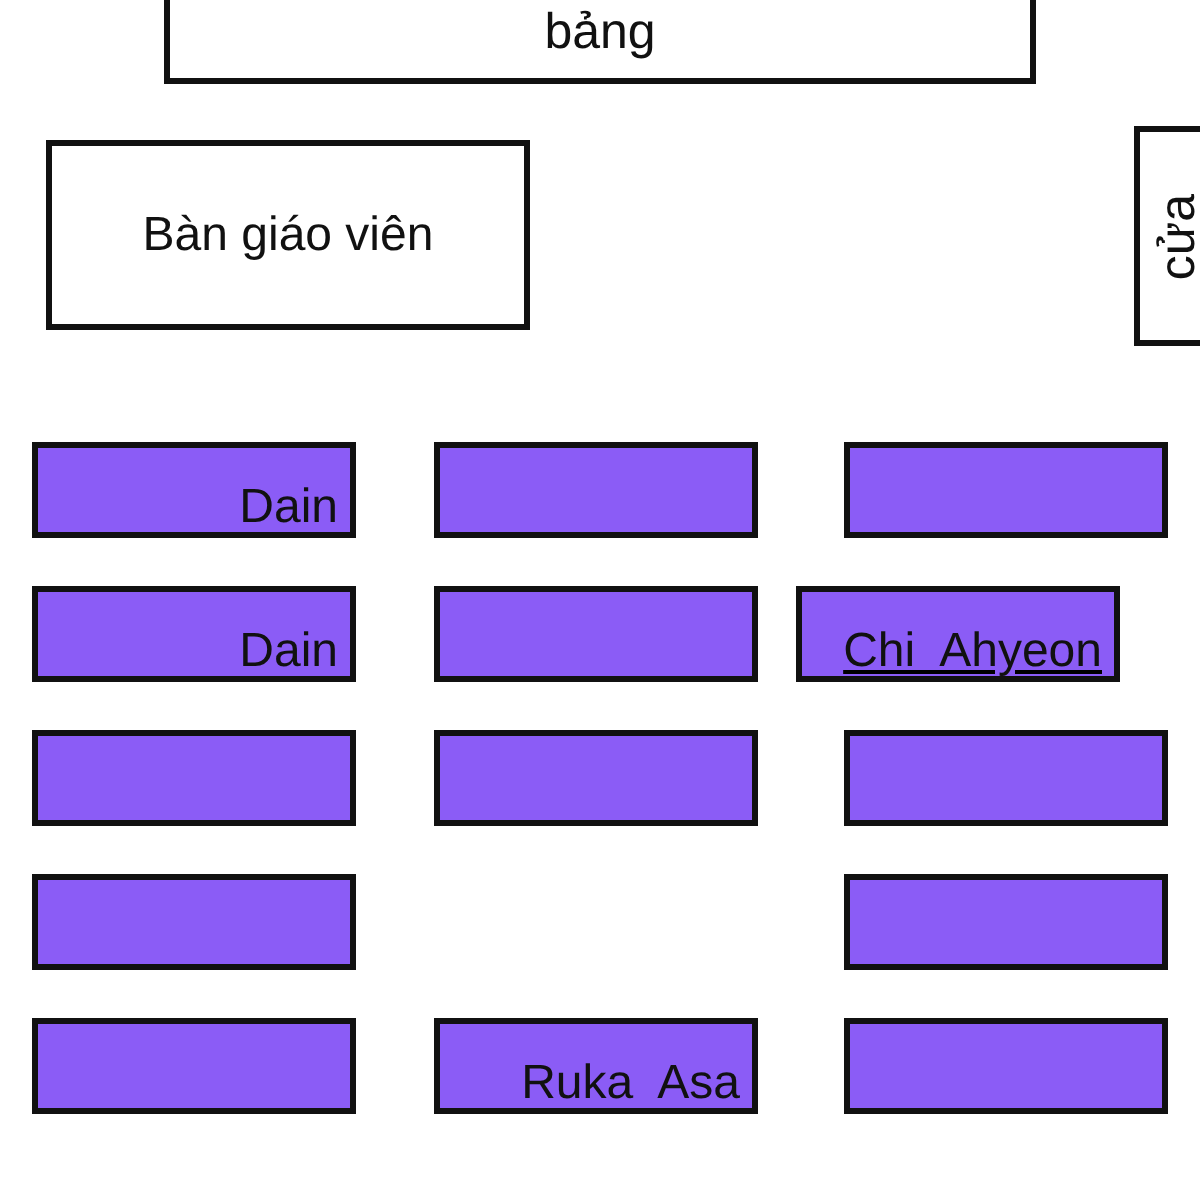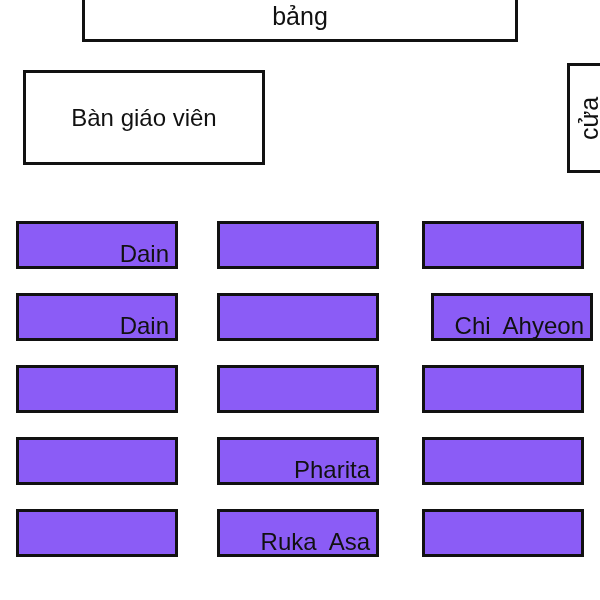--- a/index.html
+++ b/index.html
@@ -123,37 +123,34 @@
       </div>
       <div class="seat" style="left: 422px; top: 221px;">
         <span class="seat-label"></span>
       </div>
       <div class="seat" style="left: 16px; top: 293px;">
         <span class="seat-label">Dain</span>
       </div>
       <div class="seat" style="left: 217px; top: 293px;">
         <span class="seat-label"></span>
       </div>
-      <div class="seat" style="left: 431px; top: 293px;">
+      <div class="seat" style="left: 398px; top: 293px; text-decoration: underline;">
         <span class="seat-label">Chi  Ahyeon</span>
       </div>
       <div class="seat" style="left: 16px; top: 365px;">
         <span class="seat-label"></span>
       </div>
       <div class="seat" style="left: 217px; top: 365px;">
         <span class="seat-label"></span>
       </div>
       <div class="seat" style="left: 422px; top: 365px;">
         <span class="seat-label"></span>
       </div>
       <div class="seat" style="left: 16px; top: 437px;">
         <span class="seat-label"></span>
-      </div>
-      <div class="seat" style="left: 217px; top: 437px;">
-        <span class="seat-label">Pharita</span>
       </div>
       <div class="seat" style="left: 422px; top: 437px;">
         <span class="seat-label"></span>
       </div>
       <div class="seat" style="left: 16px; top: 509px;">
         <span class="seat-label"></span>
       </div>
       <div class="seat" style="left: 217px; top: 509px;">
         <span class="seat-label">Ruka  Asa</span>
       </div>

